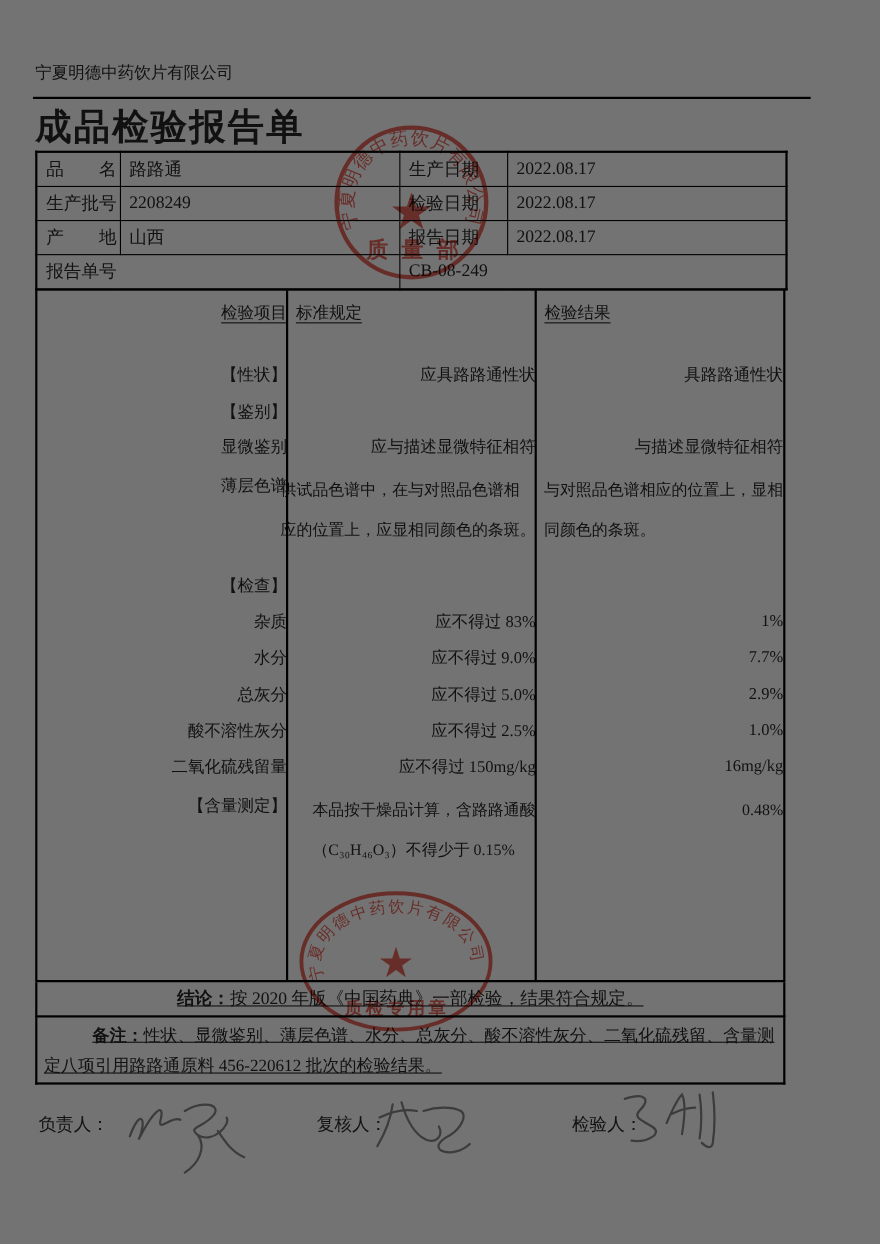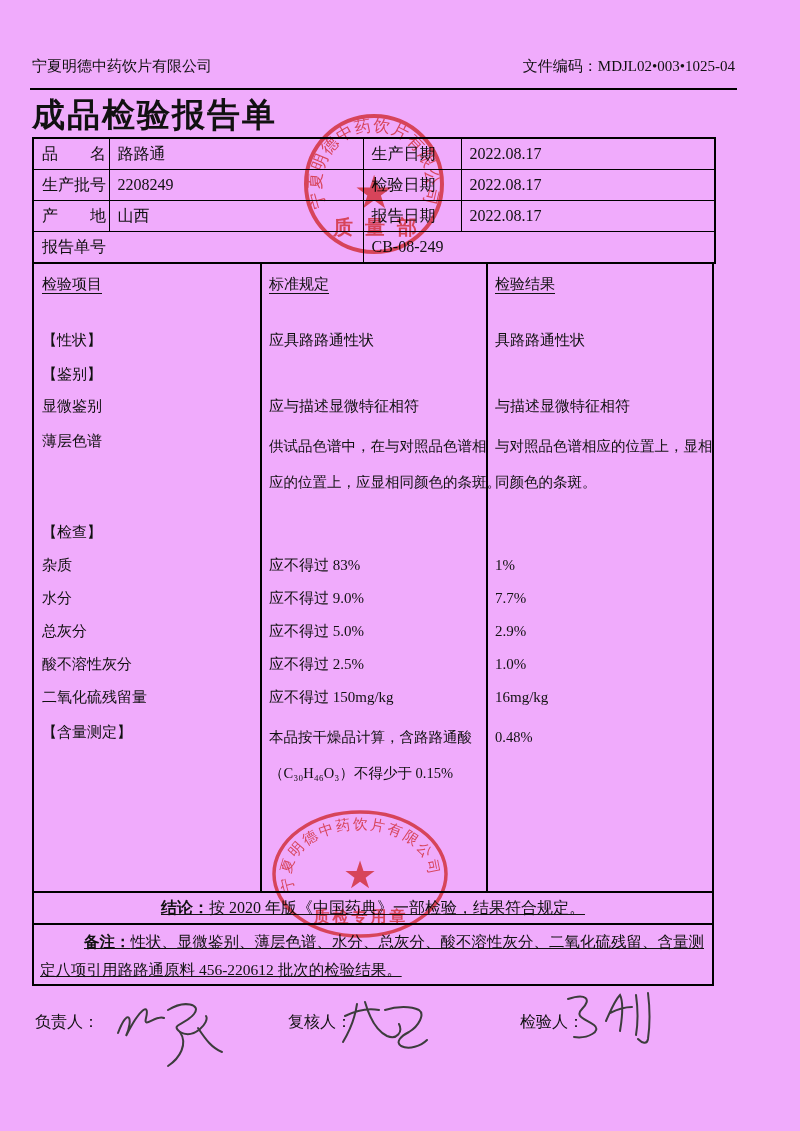--- a/index.html
+++ b/index.html
@@ -1,38 +1,38 @@
 <!DOCTYPE html>
 <html><head>
 <meta charset="utf-8">
 <style>
   html,body{margin:0;padding:0;background:#ffffff;}
   .page{
-    position:relative;width:800px;height:1131px;background:#f0abfc;
+    position:relative;width:800px;height:1131px;background:#737373;
     font-family:"Liberation Serif","DejaVu Serif",serif;color:#111;
     overflow:hidden;
   }
   
   .hdr{position:absolute;left:32px;top:57px;width:703px;display:flex;
        justify-content:space-between;font-size:15px;}
   .hdr-rule{position:absolute;left:30px;top:88px;width:707px;height:2px;background:#000;}
   .title{position:absolute;left:32px;top:93px;width:703px;
          font-size:33px;font-weight:bold;letter-spacing:2px;}
   
   table.info{position:absolute;left:32px;top:137px;width:682px;
              border-collapse:collapse;table-layout:fixed;font-size:16px;}
   table.info,table.info td{border:1.5px solid #000;}
   table.info{border-width:2px;}
   table.info td{height:30px;padding:0 0 0 8px;vertical-align:middle;}
   
   .main{position:absolute;left:32px;top:263px;width:682px;height:630px;
         border:2px solid #000;border-top-width:1.5px;box-sizing:border-box;font-size:15px;}
   .vline{position:absolute;top:0;bottom:0;width:1.5px;background:#000;}
   .row{display:grid;grid-template-columns:227px 226px 225px;}
-  .cell{display:flex;align-items:center;padding-left:8px;box-sizing:border-box;}
+  .cell{display:flex;align-items:center;padding-left:8px;box-sizing:border-box;justify-content:flex-end;}
   .cell.top{align-items:flex-start;}
   .pre{white-space:pre;line-height:36px;padding-top:5px;font-size:14.5px;}
   .hd{justify-content:flex-start;align-items:flex-start;padding-top:11px;}
   .hd span,.hd-l span{text-decoration:underline;text-underline-offset:4px;}
   .hd-l{align-items:flex-start;padding-top:11px;}
   
   .concl{position:absolute;left:32px;top:893px;width:682px;height:32px;box-sizing:border-box;
          border:2px solid #000;border-top:none;display:flex;align-items:center;
          justify-content:center;font-size:16px;text-decoration:underline;}
   .remark{position:absolute;left:32px;top:925px;width:682px;height:61px;box-sizing:border-box;
@@ -48,21 +48,20 @@
   .stamp text{font-family:"Liberation Sans","DejaVu Sans",sans-serif;}
   b{font-weight:bold;}
 </style>
 </head>
 <body>
 
 <div class="page">
 
   <div class="hdr">
     <span>宁夏明德中药饮片有限公司</span>
-    <span>文件编码：MDJL02•003•1025-04</span>
   </div>
   <div class="hdr-rule"></div>
   <div class="title">成品检验报告单</div>
 
   <table class="info">
     <colgroup>
         <col style="width:76px">
         <col style="width:254px">
         <col style="width:98px">
         <col style="width:254px">

